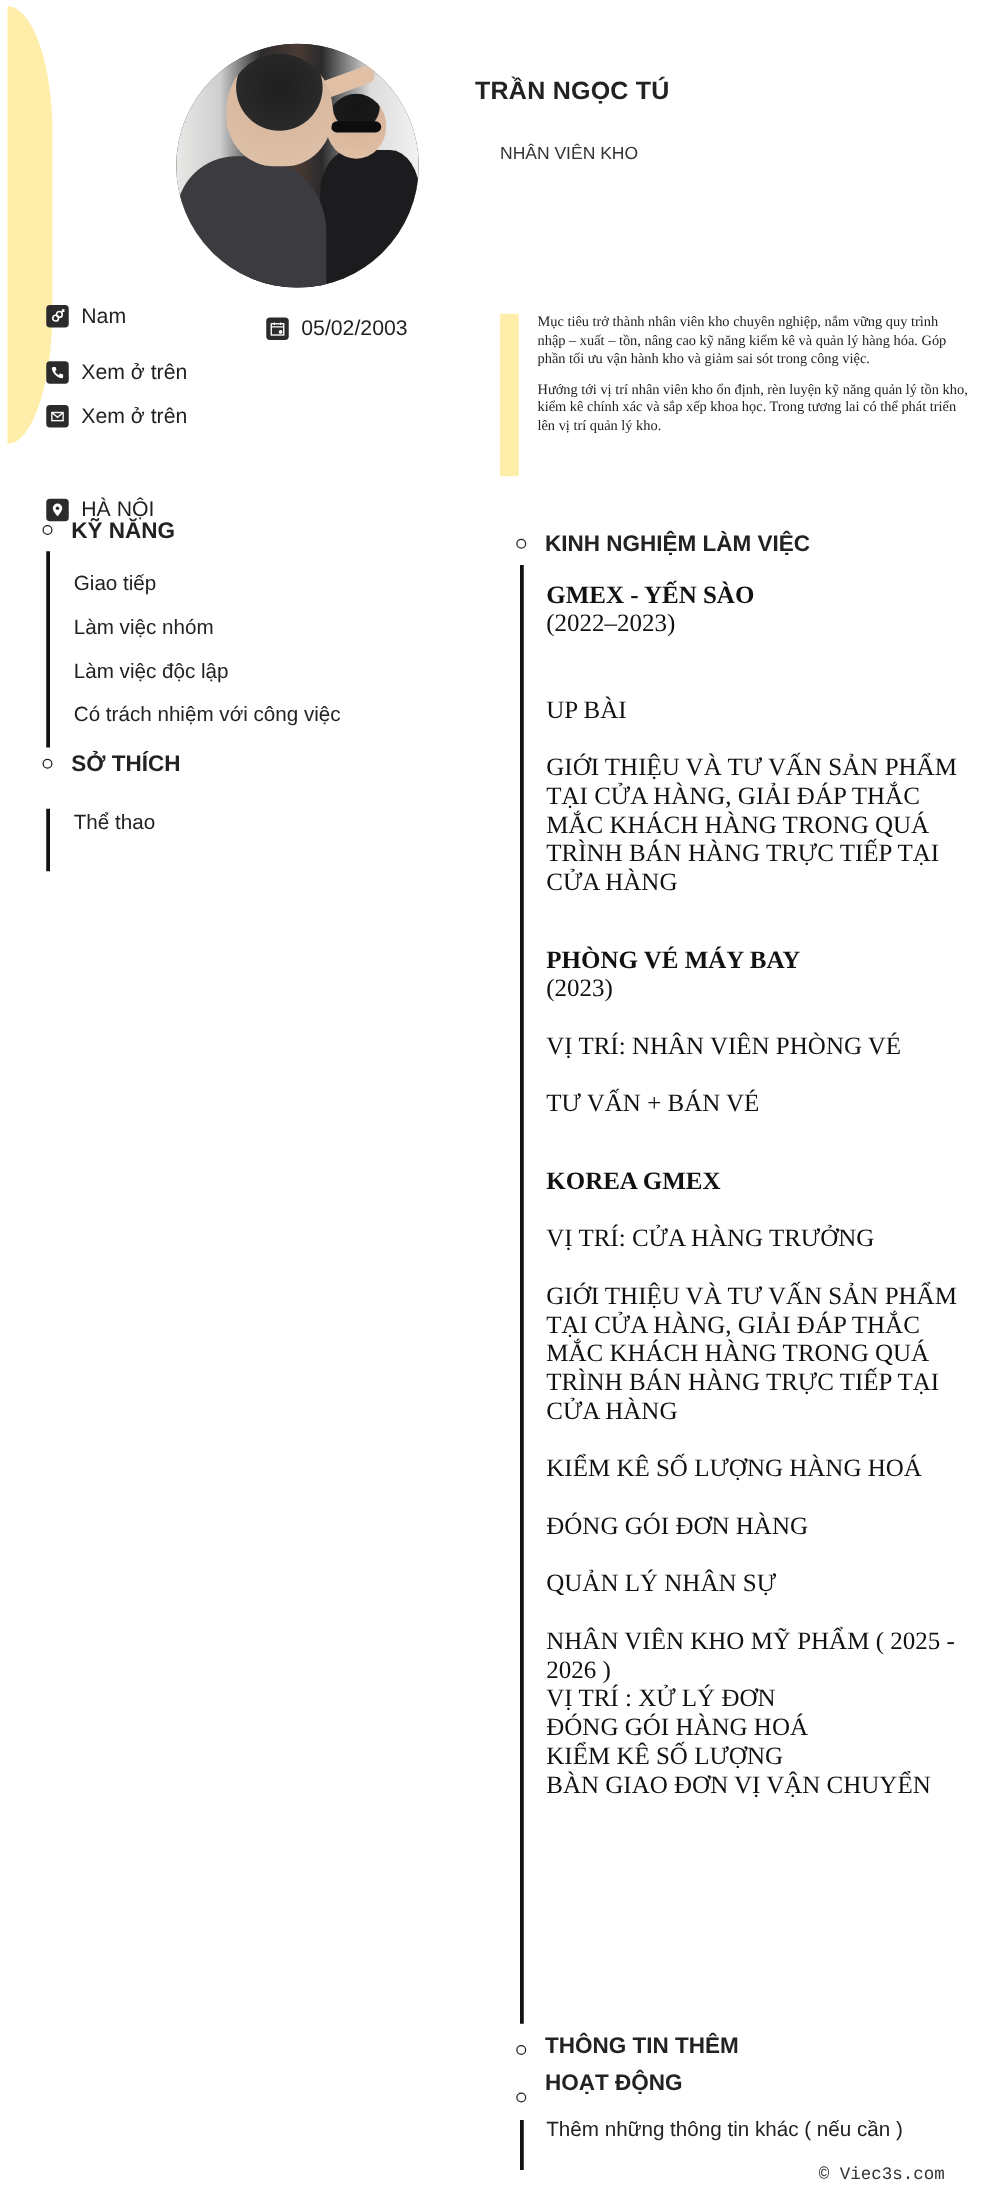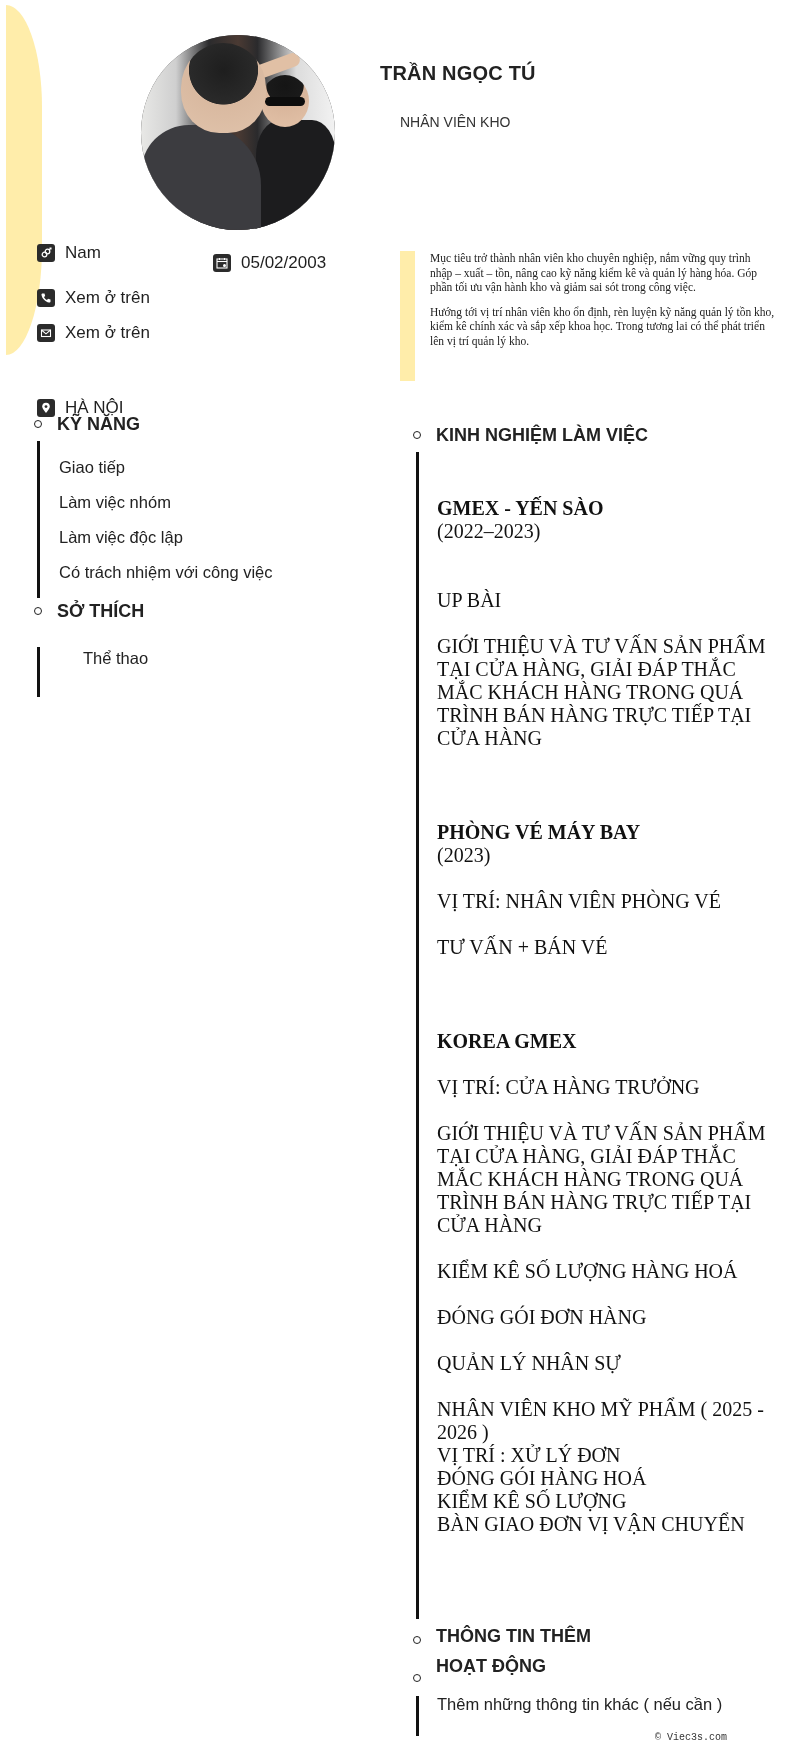--- a/index.html
+++ b/index.html
@@ -25,26 +25,26 @@
   .obj-bar { left: 400px; top: 251px; width: 15px; height: 130px; background: #FFEDAA; }
   .objective { left: 430px; top: 251px; width: 345px; font-family: "Liberation Serif", serif; font-size: 11.5px; line-height: 14.5px; color: #222; }
   .objective p { margin: 0 0 10px 0; }
 
   .bullet { width: 6px; height: 6px; border: 1.6px solid #222; border-radius: 50%; background:#fff; }
   .vline { width: 2.5px; background: #111; }
   .sec-title { font-size: 18px; font-weight: bold; color: #222; }
   .skill { font-size: 16.5px; color: #222; }
 
   .exp { left: 437px; top: 465px; width: 340px; font-family: "Liberation Serif", serif; font-size: 20px; line-height: 23px; color: #111; }
-  .exp .block { margin-bottom: 0; margin-top: 32px; }
+  .exp .block { margin-bottom: 0; }
   .exp .company { font-weight: bold; }
   .exp .gap { height: 23px; }
   .exp .gap2 { height: 39px; }
   .more { left: 437px; top: 1695px; font-size: 16.5px; color:#222; }
-  .footer { left: 655px; top: 1732px; font-family: "Liberation Mono", monospace; font-size: 10px; color:#333; }
+  .footer { left: 655px; top: 1732px; font-family: "Liberation Mono", monospace; font-size: 14px; color:#333; }
 </style>
 </head>
 <body>
 
 <div class="abs yellow-arc"></div>
 
 <div class="abs photo">
   <div class="bg"></div>
   <div class="p2-body"></div>
   <div class="p2-arm"></div>
@@ -116,21 +116,21 @@
 <div class="abs sec-title" style="left:57px; top:414px;">KỸ NĂNG</div>
 <div class="abs vline" style="left:37px; top:441px; height:157px;"></div>
 <div class="abs skill" style="left:59px; top:458px;">Giao tiếp</div>
 <div class="abs skill" style="left:59px; top:493px;">Làm việc nhóm</div>
 <div class="abs skill" style="left:59px; top:528px;">Làm việc độc lập</div>
 <div class="abs skill" style="left:59px; top:563px;">Có trách nhiệm với công việc</div>
 
 <div class="abs bullet" style="left:34px; top:607px;"></div>
 <div class="abs sec-title" style="left:57px; top:601px;">SỞ THÍCH</div>
 <div class="abs vline" style="left:37px; top:647px; height:50px;"></div>
-<div class="abs skill" style="left:59px; top:649px;margin-left:24px;">Thể thao</div>
+<div class="abs skill" style="left:59px; top:649px;">Thể thao</div>
 
 <div class="abs bullet" style="left:413px; top:431px;"></div>
 <div class="abs sec-title" style="left:436px; top:425px;">KINH NGHIỆM LÀM VIỆC</div>
 <div class="abs vline" style="left:416px; top:452px; height:1167px;"></div>
 
 <div class="abs exp">
   <div class="block">
     <div class="company">GMEX - YẾN SÀO</div>
     <div>(2022–2023)</div>
     <div class="gap"></div>

